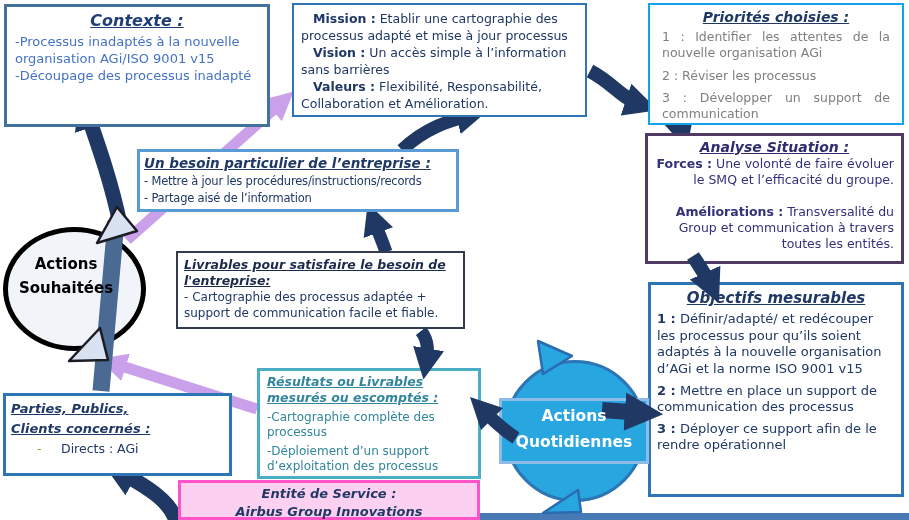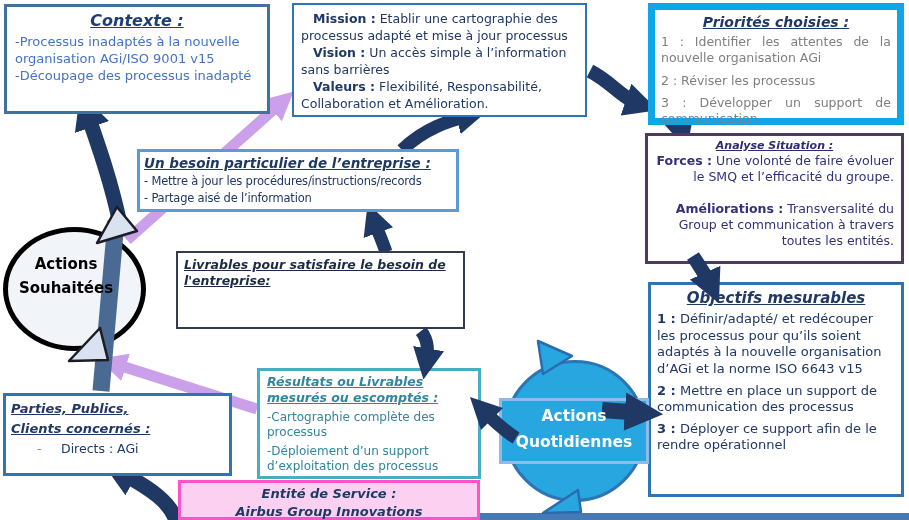--- a/index.html
+++ b/index.html
@@ -4,33 +4,33 @@
 <style>
   html,body{margin:0;padding:0;background:#fff;}
   .canvas{position:relative;width:909px;height:520px;background:#fff;overflow:hidden;
           font-family:"DejaVu Sans","Liberation Sans",sans-serif;}
   svg.layer{position:absolute;left:0;top:0;width:909px;height:520px;pointer-events:none;}
   #under{z-index:1;} #over{z-index:3;}
   .box{position:absolute;background:#fff;box-sizing:border-box;z-index:2;}
   .title{font-weight:bold;font-style:italic;text-decoration:underline;}
   .tc{text-align:center;}
   
-  .b-contexte{left:4px;top:4px;width:266px;height:110px;border:3px solid #41719C;padding:4px 8px;}
+  .b-contexte{left:4px;top:4px;width:266px;height:123px;border:3px solid #41719C;padding:4px 8px;}
   .b-contexte .title{color:#1F3E78;font-size:16px;margin-bottom:3px;}
   .b-contexte .line{color:#4472C4;font-size:13px;line-height:1.32;}
   
   .b-mission{left:292px;top:3px;width:295px;height:114px;border:2px solid #2E75B6;padding:5px 7px;}
   .b-mission p{margin:0;color:#203864;font-size:12.5px;line-height:1.36;text-indent:12px;}
   
-  .b-priorites{left:648px;top:3px;width:256px;height:122px;border:7px solid #0ea5e9;padding:4px 6px;}
+  .b-priorites{left:648px;top:3px;width:256px;height:122px;border:2px solid #0ea5e9;padding:4px 12px;}
   .b-priorites .title{color:#203864;font-size:14px;margin-bottom:4px;}
   .b-priorites .item{color:#7F7F7F;font-size:12.5px;line-height:1.3;text-align:justify;margin-bottom:6px;}
   
   .b-analyse{left:645px;top:133px;width:259px;height:131px;border:3px solid #4F3A63;padding:3px 7px;}
-  .b-analyse .title{color:#2E2C6E;font-size:11px;margin-bottom:1px;}
+  .b-analyse .title{color:#2E2C6E;font-size:14px;margin-bottom:1px;}
   .b-analyse p{margin:0;color:#33317B;font-size:12.5px;line-height:1.3;text-align:right;}
   .b-analyse p.second{margin-top:15px;}
   
   .b-objectifs{left:648px;top:282px;width:256px;height:215px;border:3px solid #2E75B6;padding:4px 6px;}
   .b-objectifs .title{color:#203864;font-size:15px;margin-bottom:4px;}
   .b-objectifs p{margin:0 0 5px 0;color:#203864;font-size:13px;line-height:1.28;}
   
   .b-besoin{left:137px;top:149px;width:322px;height:63px;border:3px solid #5B9BD5;padding:3px 4px;overflow:hidden;}
   .b-besoin .title{color:#1F3864;font-size:13.5px;margin-bottom:2px;white-space:nowrap;}
   .b-besoin .line{color:#203864;font-size:11.5px;letter-spacing:-0.2px;line-height:1.5;white-space:nowrap;}
@@ -110,33 +110,34 @@
   </div>
 
   <div class="box b-analyse">
     <div class="title tc">Analyse Situation :</div>
     <p><b>Forces :</b> <span>Une volonté de faire évoluer le SMQ et l’efficacité du groupe.</span></p>
     <p class="second"><b>Améliorations :</b> <span>Transversalité du Group et communication à travers toutes les entités.</span></p>
   </div>
 
   <div class="box b-objectifs">
     <div class="title tc">Objectifs mesurables</div>
-    <p><b>1 :</b> <span>Définir/adapté/ et redécouper les processus pour qu’ils soient adaptés à la nouvelle organisation d’AGi et la norme ISO 6643 v15</span></p>
+    <p><b>1 :</b> <span>Définir/adapté/ et redécouper les processus pour qu’ils soient adaptés à la nouvelle organisation d’AGi et la norme ISO 9001 v15</span></p>
     <p><b>2 :</b> <span>Mettre en place un support de communication des processus</span></p>
     <p><b>3 :</b> <span>Déployer ce support afin de le rendre opérationnel</span></p>
   </div>
 
   <div class="box b-besoin">
     <div class="title">Un besoin particulier de l’entreprise :</div>
     <div class="line">- Mettre à jour les procédures/instructions/records</div>
     <div class="line">- Partage aisé de l’information</div>
   </div>
 
   <div class="box b-livrables">
     <div class="title">Livrables pour satisfaire le besoin de l'entreprise:</div>
+    <div class="line">- Cartographie des processus adaptée + support de communication facile et fiable.</div>
   </div>
 
   <div class="box b-parties">
     <div class="title">Parties, Publics,</div>
     <div class="title">Clients concernés :</div>
     <div class="brow"><span class="dash">-</span><span>Directs : AGi</span></div>
   </div>
 
   <div class="box b-resultats">
     <div class="title">Résultats ou Livrables mesurés ou escomptés :</div>

